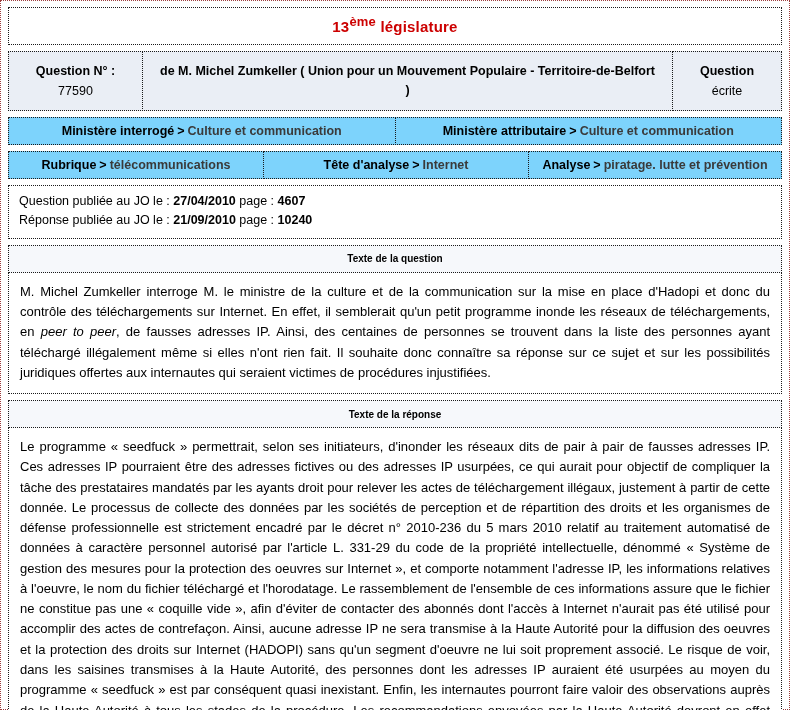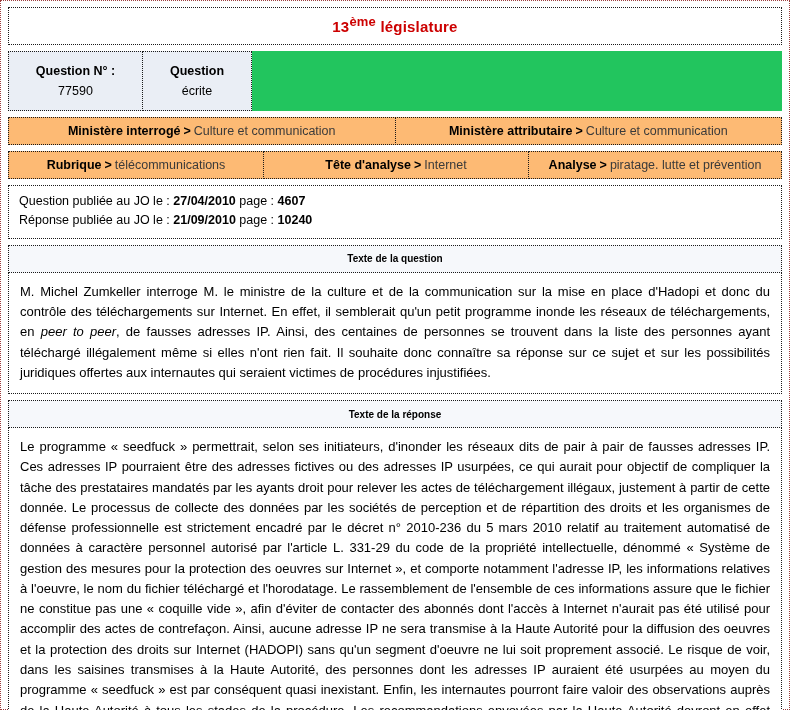--- a/index.html
+++ b/index.html
@@ -85,33 +85,33 @@
   }
 
   
   .meta-row {
     display: flex;
     margin-bottom: 6px;
   }
   .meta-cell {
     box-sizing: border-box;
     border: 1px dotted #1a1a1a;
-    background: #fdba74;
+    background: #7dd3fc;
     height: 28px;
     display: flex;
     align-items: center;
     justify-content: center;
     font-size: 12.5px;
     white-space: nowrap;
     overflow: hidden;
   }
   .meta-cell + .meta-cell { margin-left: -1px; }
   .meta-cell b { font-weight: bold; }
   .meta-cell .sep { font-weight: bold; padding: 0 3px; }
-  .meta-cell .val { font-weight: normal; color: #3a3a3a; }
+  .meta-cell .val { font-weight: bold; color: #3a3a3a; }
 
   .mr1-a { flex: 1 1 50%; }
   .mr1-b { flex: 1 1 50%; }
   .mr2-a { flex: 0 0 256px; }
   .mr2-b { flex: 0 0 266px; }
   .mr2-c { flex: 1 1 auto; }
 
   
   .pub-block {
     box-sizing: border-box;
@@ -163,20 +163,23 @@
       <span>13</span><sup>ème</sup>
       <span>législature</span>
     </div>
   </div>
 
   <div class="id-row">
     <div class="id-cell id-num">
       <div class="line1">Question N° :</div>
       <div class="line2">77590</div>
     </div>
+    <div class="id-cell id-author">
+      <div class="line1">de M. Michel Zumkeller ( Union pour un Mouvement Populaire - Territoire-de-Belfort )</div>
+    </div>
     <div class="id-cell id-type">
       <div class="line1">Question</div>
       <div class="line2">écrite</div>
     </div>
   </div>
 
   <div class="meta-row">
     <div class="meta-cell mr1-a">
       <b>Ministère interrogé</b>
       <span class="sep">&gt;</span>

